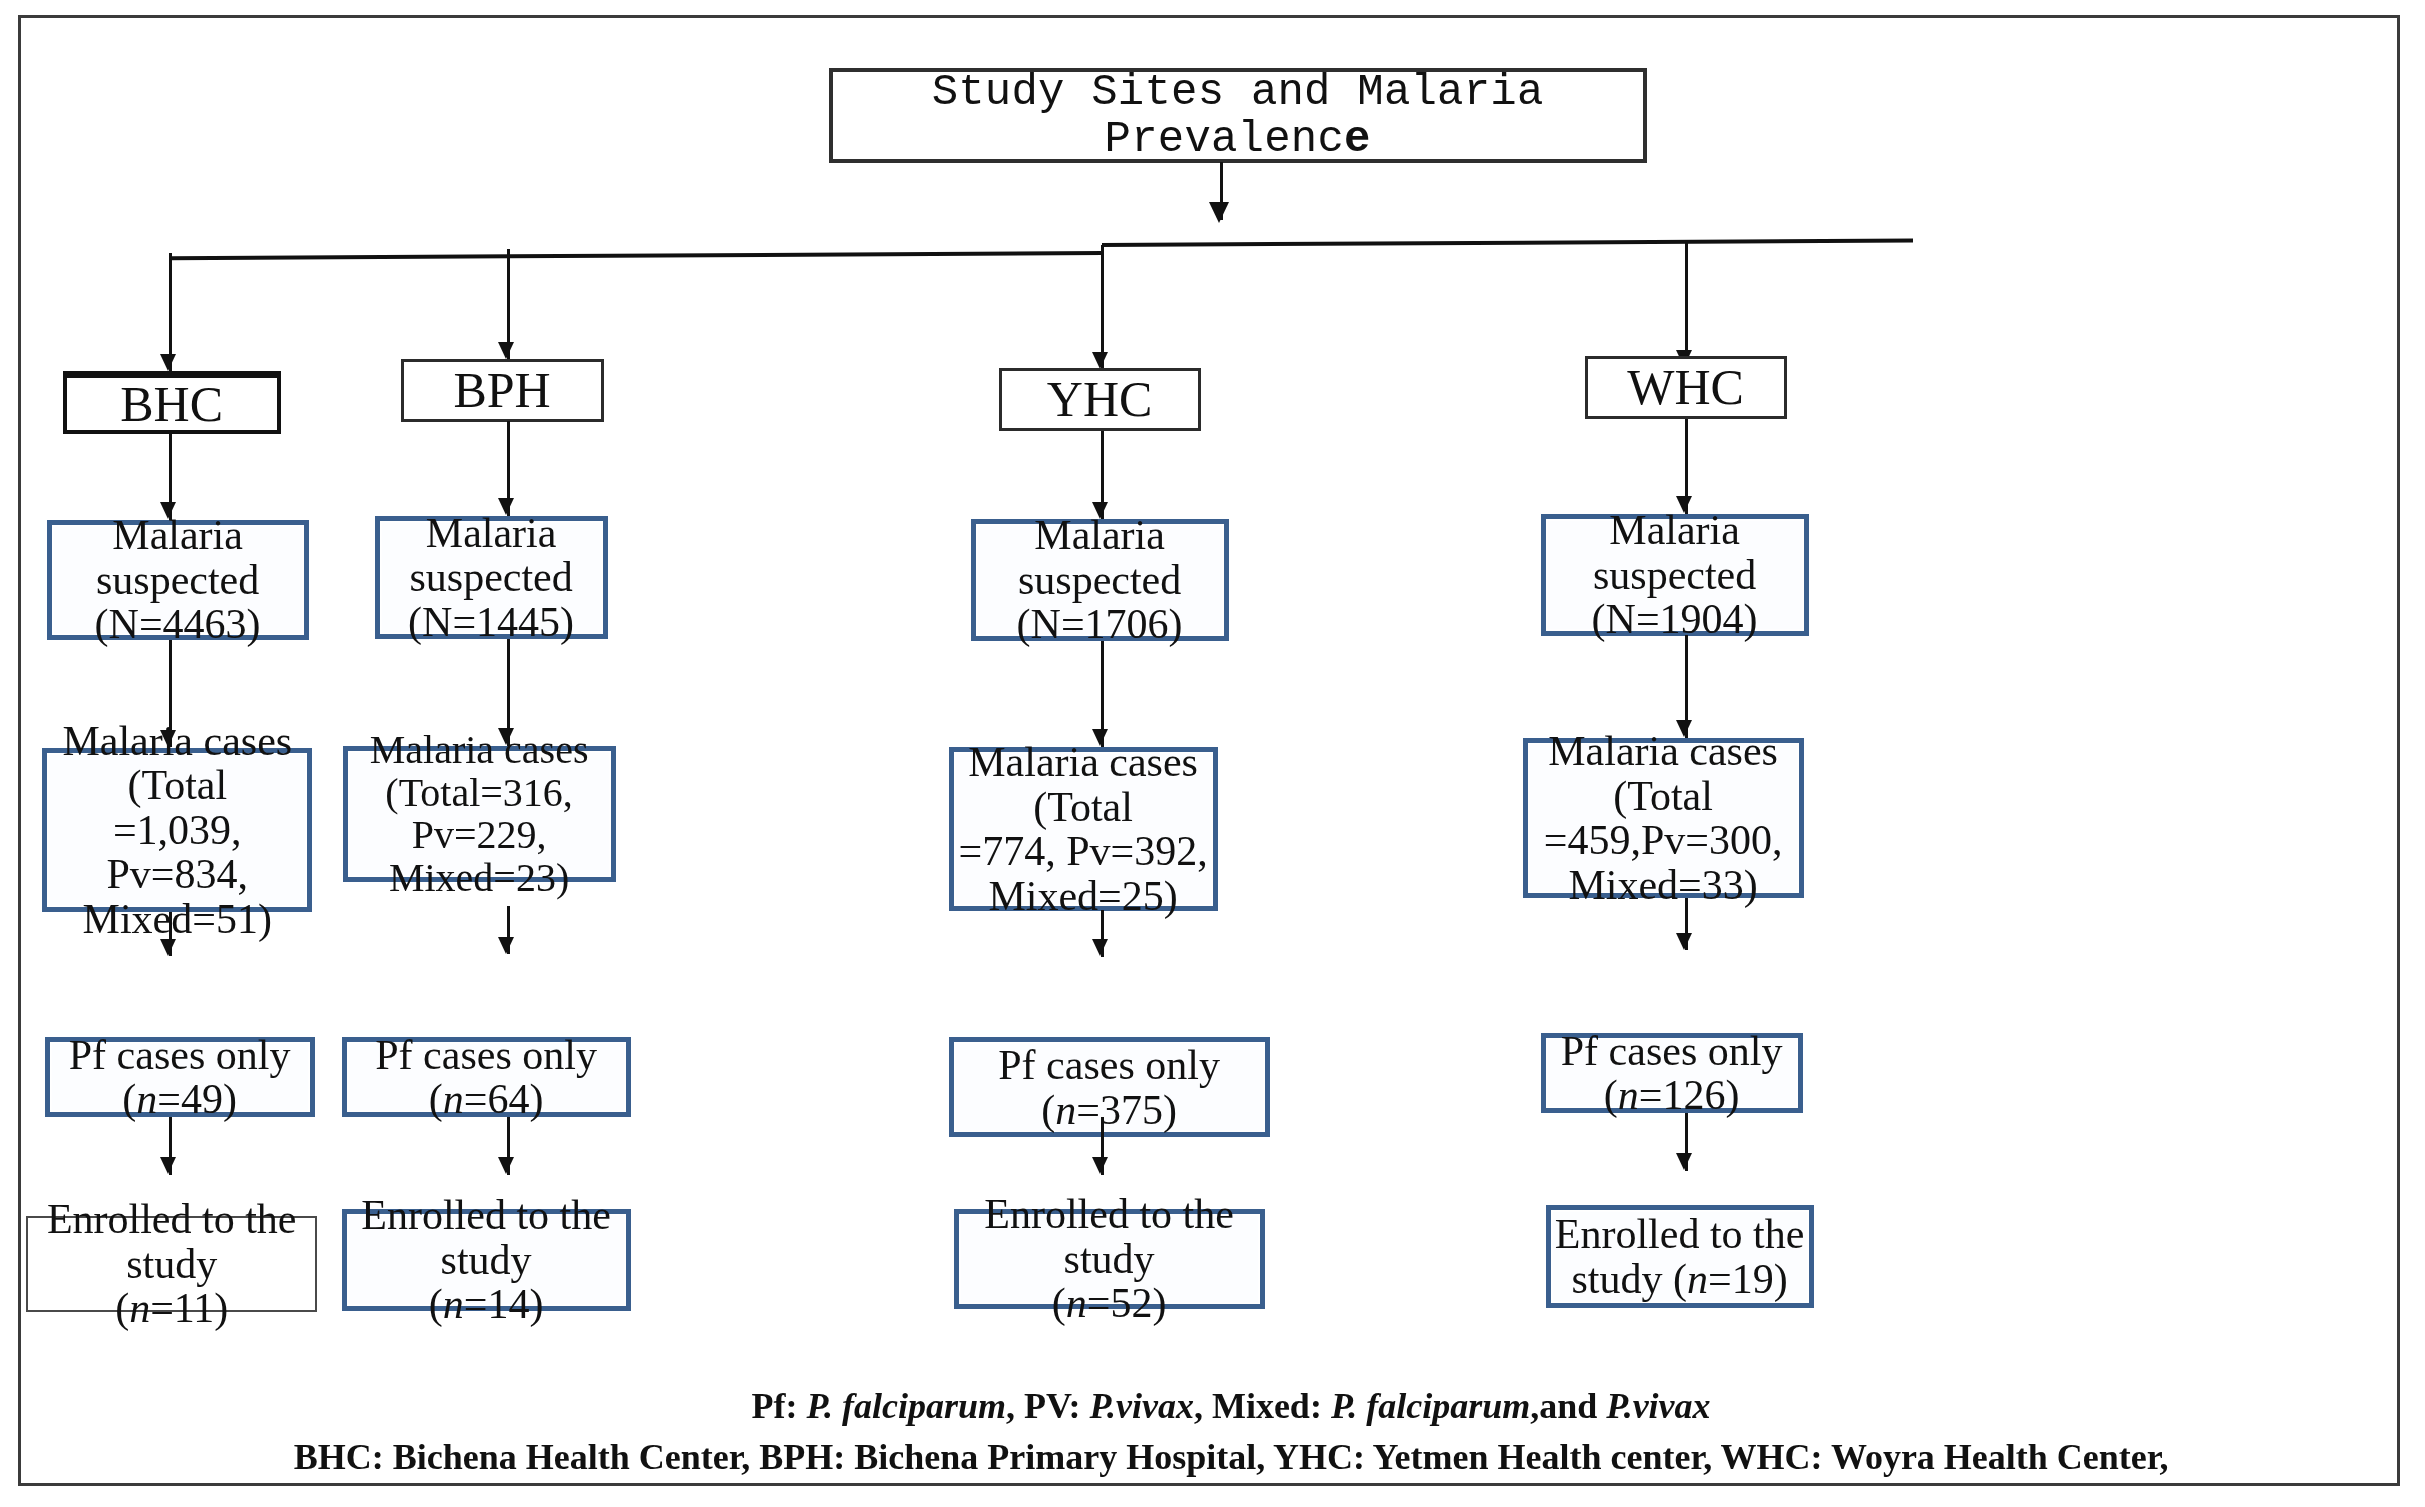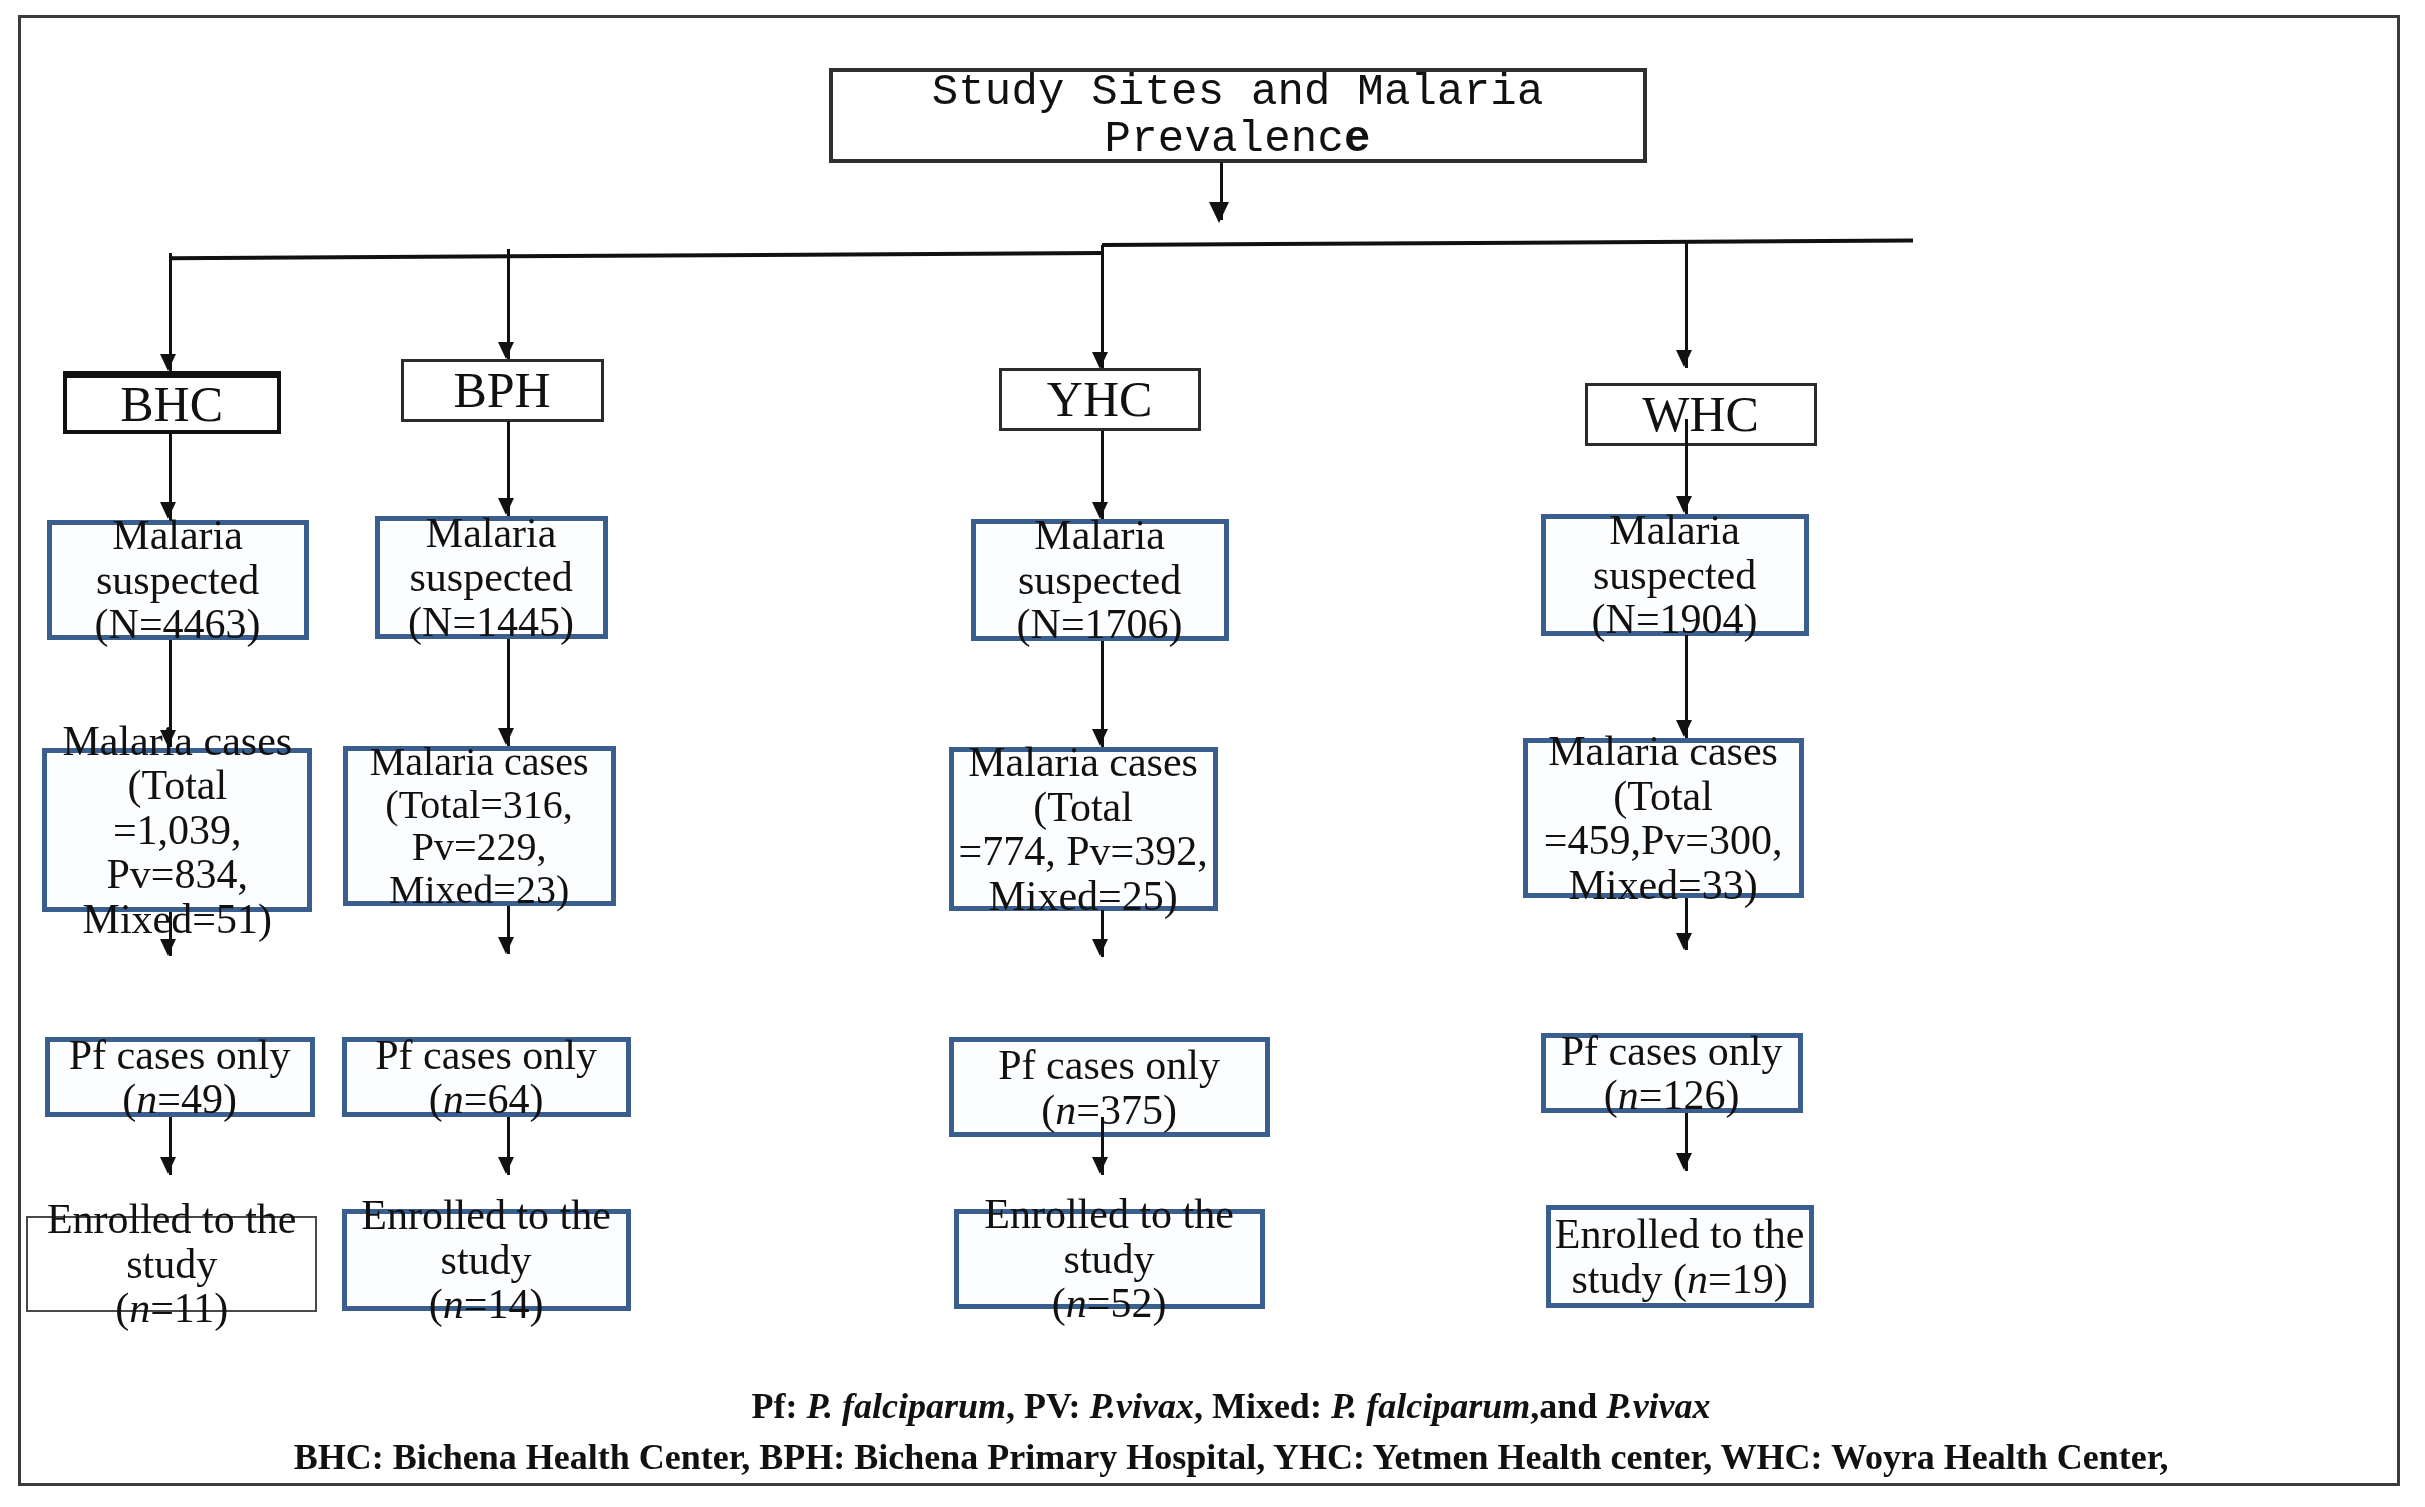--- a/index.html
+++ b/index.html
@@ -117,21 +117,21 @@
   <div class="vline" style="left:486px;top:403px;height:95px;"></div>
   <div class="arrow-sm" style="left:477px;top:480px;"></div>
 
   <div class="box box-blue" style="left:354px;top:498px;width:233px;height:123px;">
     <span class="t node-txt">Malaria suspected
 (N=1445)</span>
   </div>
   <div class="vline" style="left:486px;top:621px;height:107px;"></div>
   <div class="arrow-sm" style="left:477px;top:710px;"></div>
 
-  <div class="box box-blue" style="left:322px;top:728px;width:273px;height:160px;">
+  <div class="box box-blue" style="left:322px;top:728px;width:273px;height:136px;">
     <span class="t node-txt-sm">Malaria cases
 (Total=316, Pv=229,
 Mixed=23)</span>
   </div>
   <div class="vline" style="left:486px;top:888px;height:48px;"></div>
   <div class="arrow-sm" style="left:477px;top:919px;"></div>
 
   <div class="box box-blue ovf" style="left:321px;top:1019px;width:289px;height:80px;">
     <span class="t node-txt"><span>Pf cases only (</span><i>n</i><span>=64)</span></span>
   </div>
@@ -168,21 +168,21 @@
     <span class="t node-txt"><span>Pf cases only (</span><i>n</i><span>=375)</span></span>
   </div>
   <div class="vline" style="left:1080px;top:1099px;height:58px;"></div>
   <div class="arrow-sm" style="left:1071px;top:1139px;"></div>
 
   <div class="box box-blue ovf" style="left:933px;top:1191px;width:311px;height:100px;">
     <span class="t node-txt"><span>Enrolled to the study
 (</span><i>n</i><span>=52)</span></span>
   </div>
 
-  <div class="box box-hdr" style="left:1564px;top:338px;width:232px;height:63px;margin-top:27px;">
+  <div class="box box-hdr" style="left:1564px;top:338px;width:202px;height:63px;">
     <span class="t hdr-txt">WHC</span>
   </div>
   <div class="vline" style="left:1664px;top:401px;height:95px;"></div>
   <div class="arrow-sm" style="left:1655px;top:478px;"></div>
 
   <div class="box box-blue" style="left:1520px;top:496px;width:268px;height:122px;">
     <span class="t node-txt">Malaria suspected
 (N=1904)</span>
   </div>
   <div class="vline" style="left:1664px;top:617px;height:103px;"></div>

